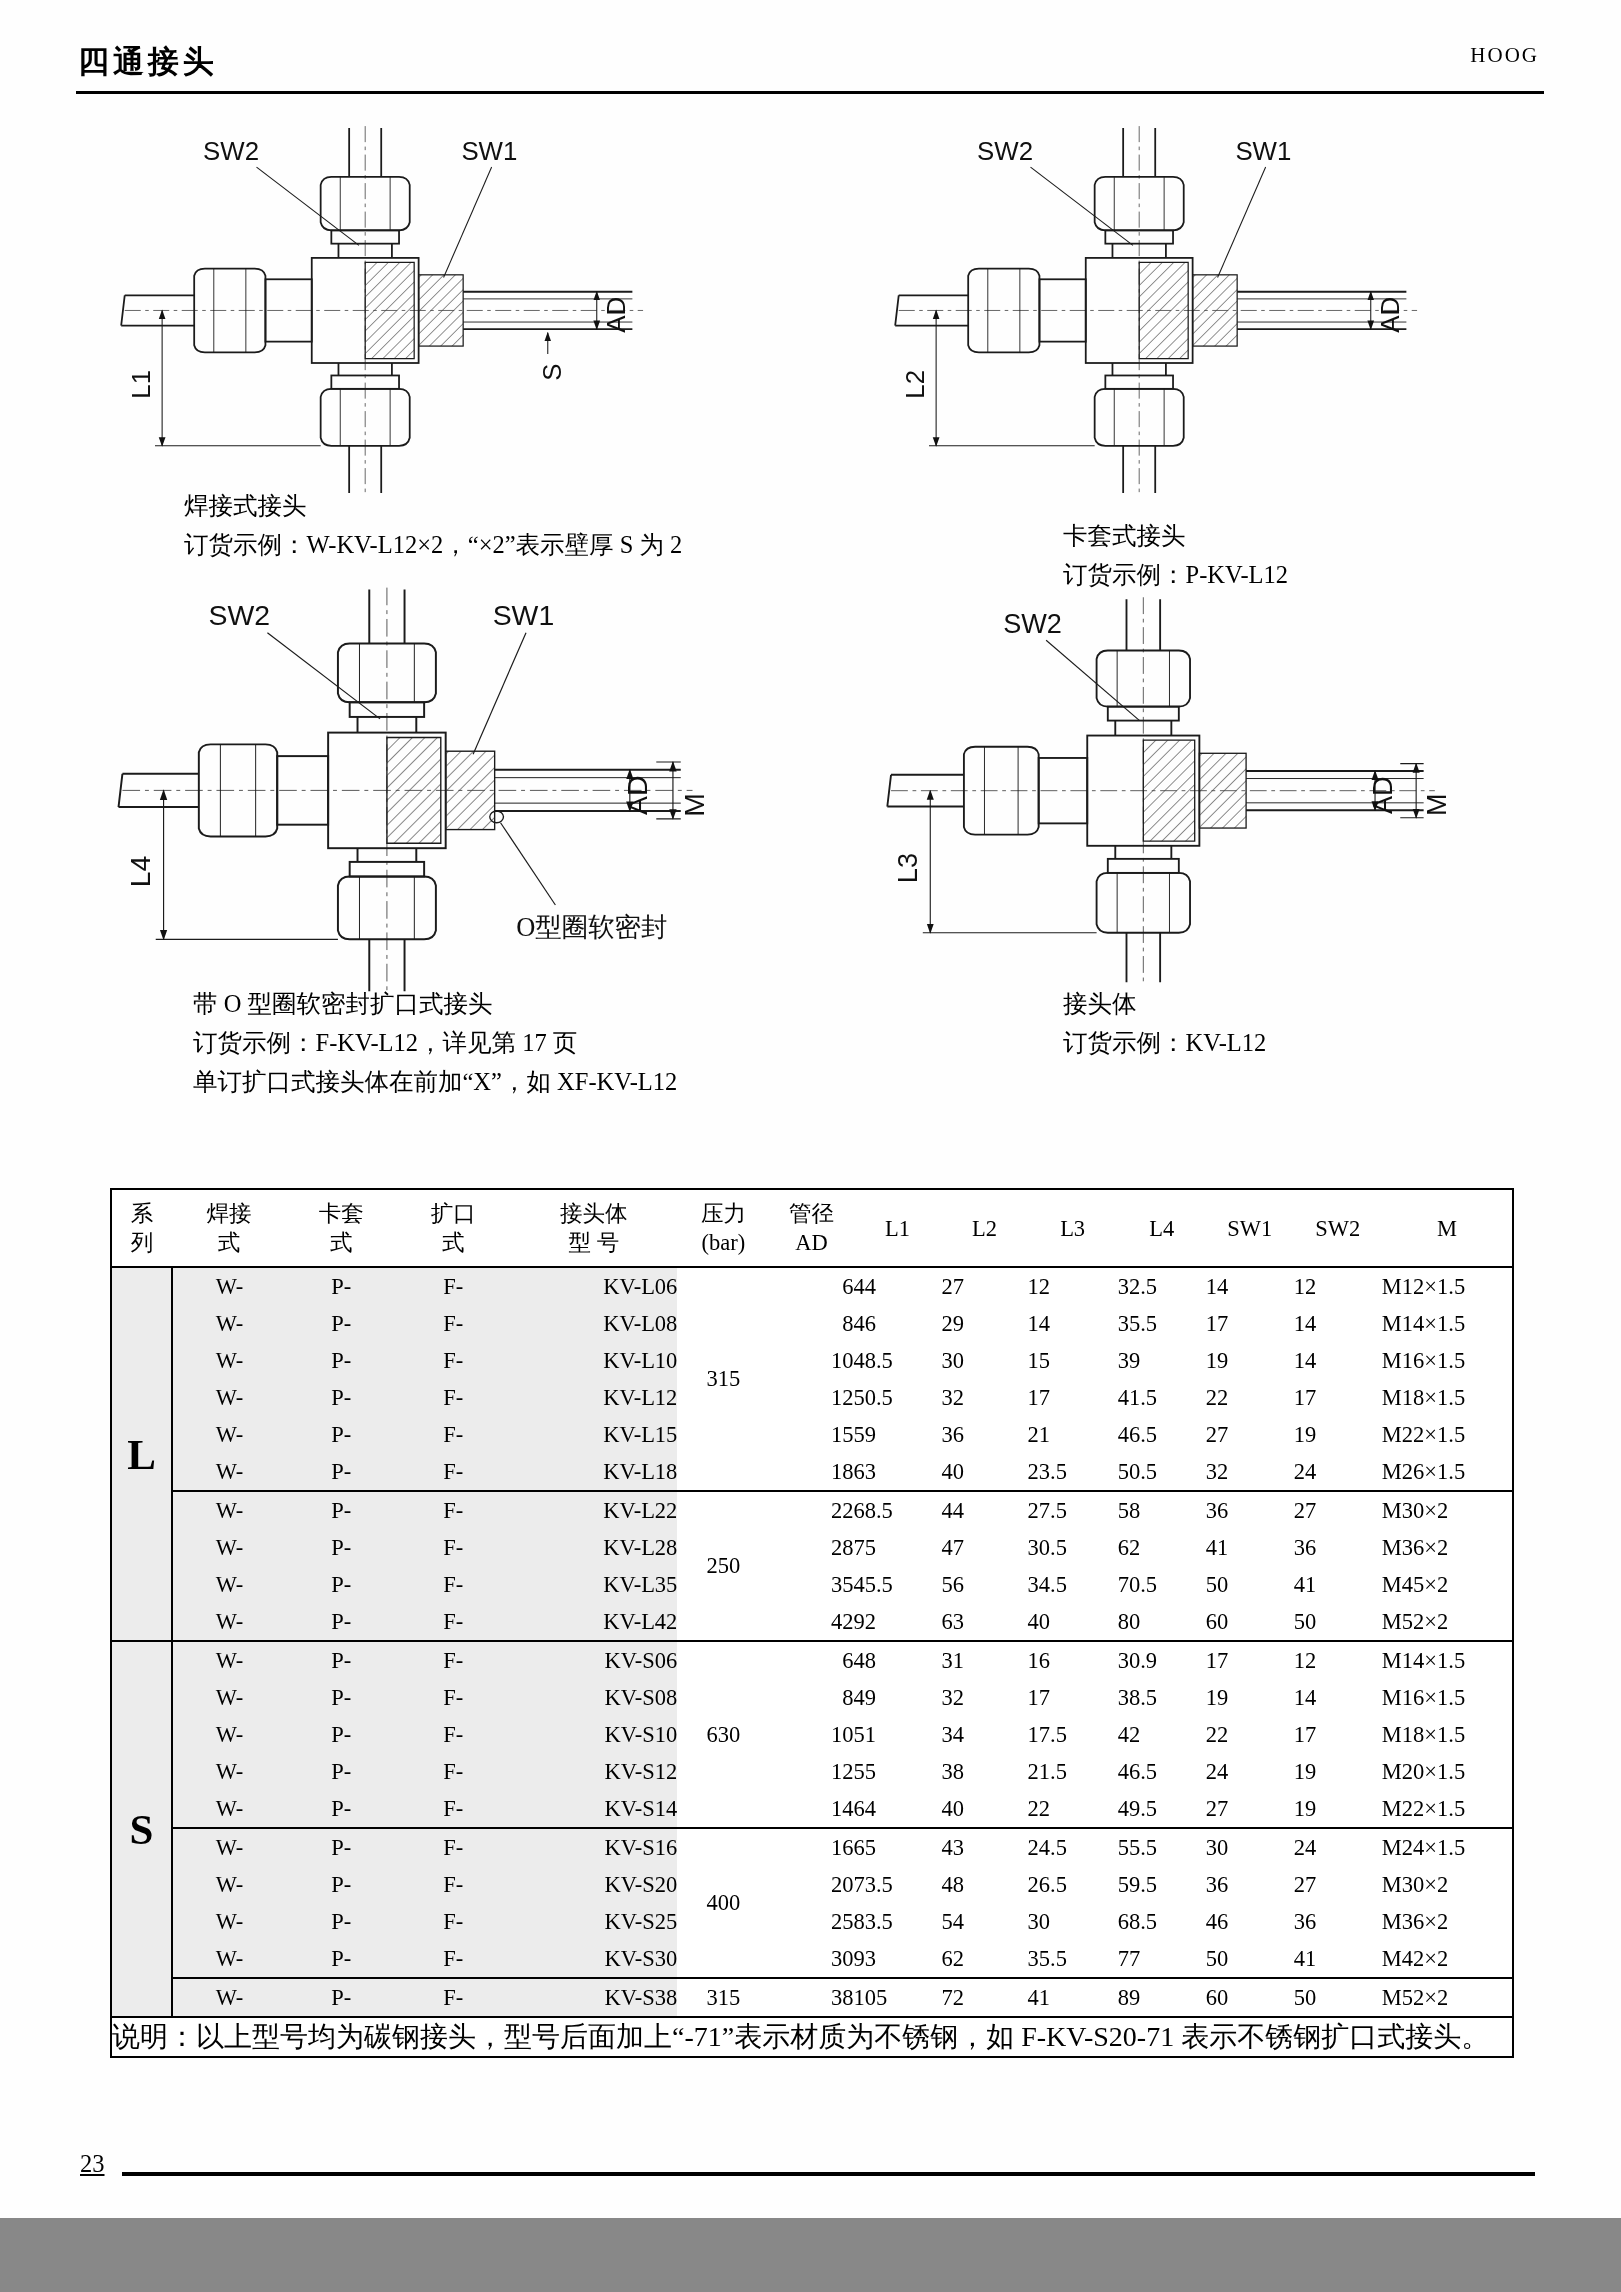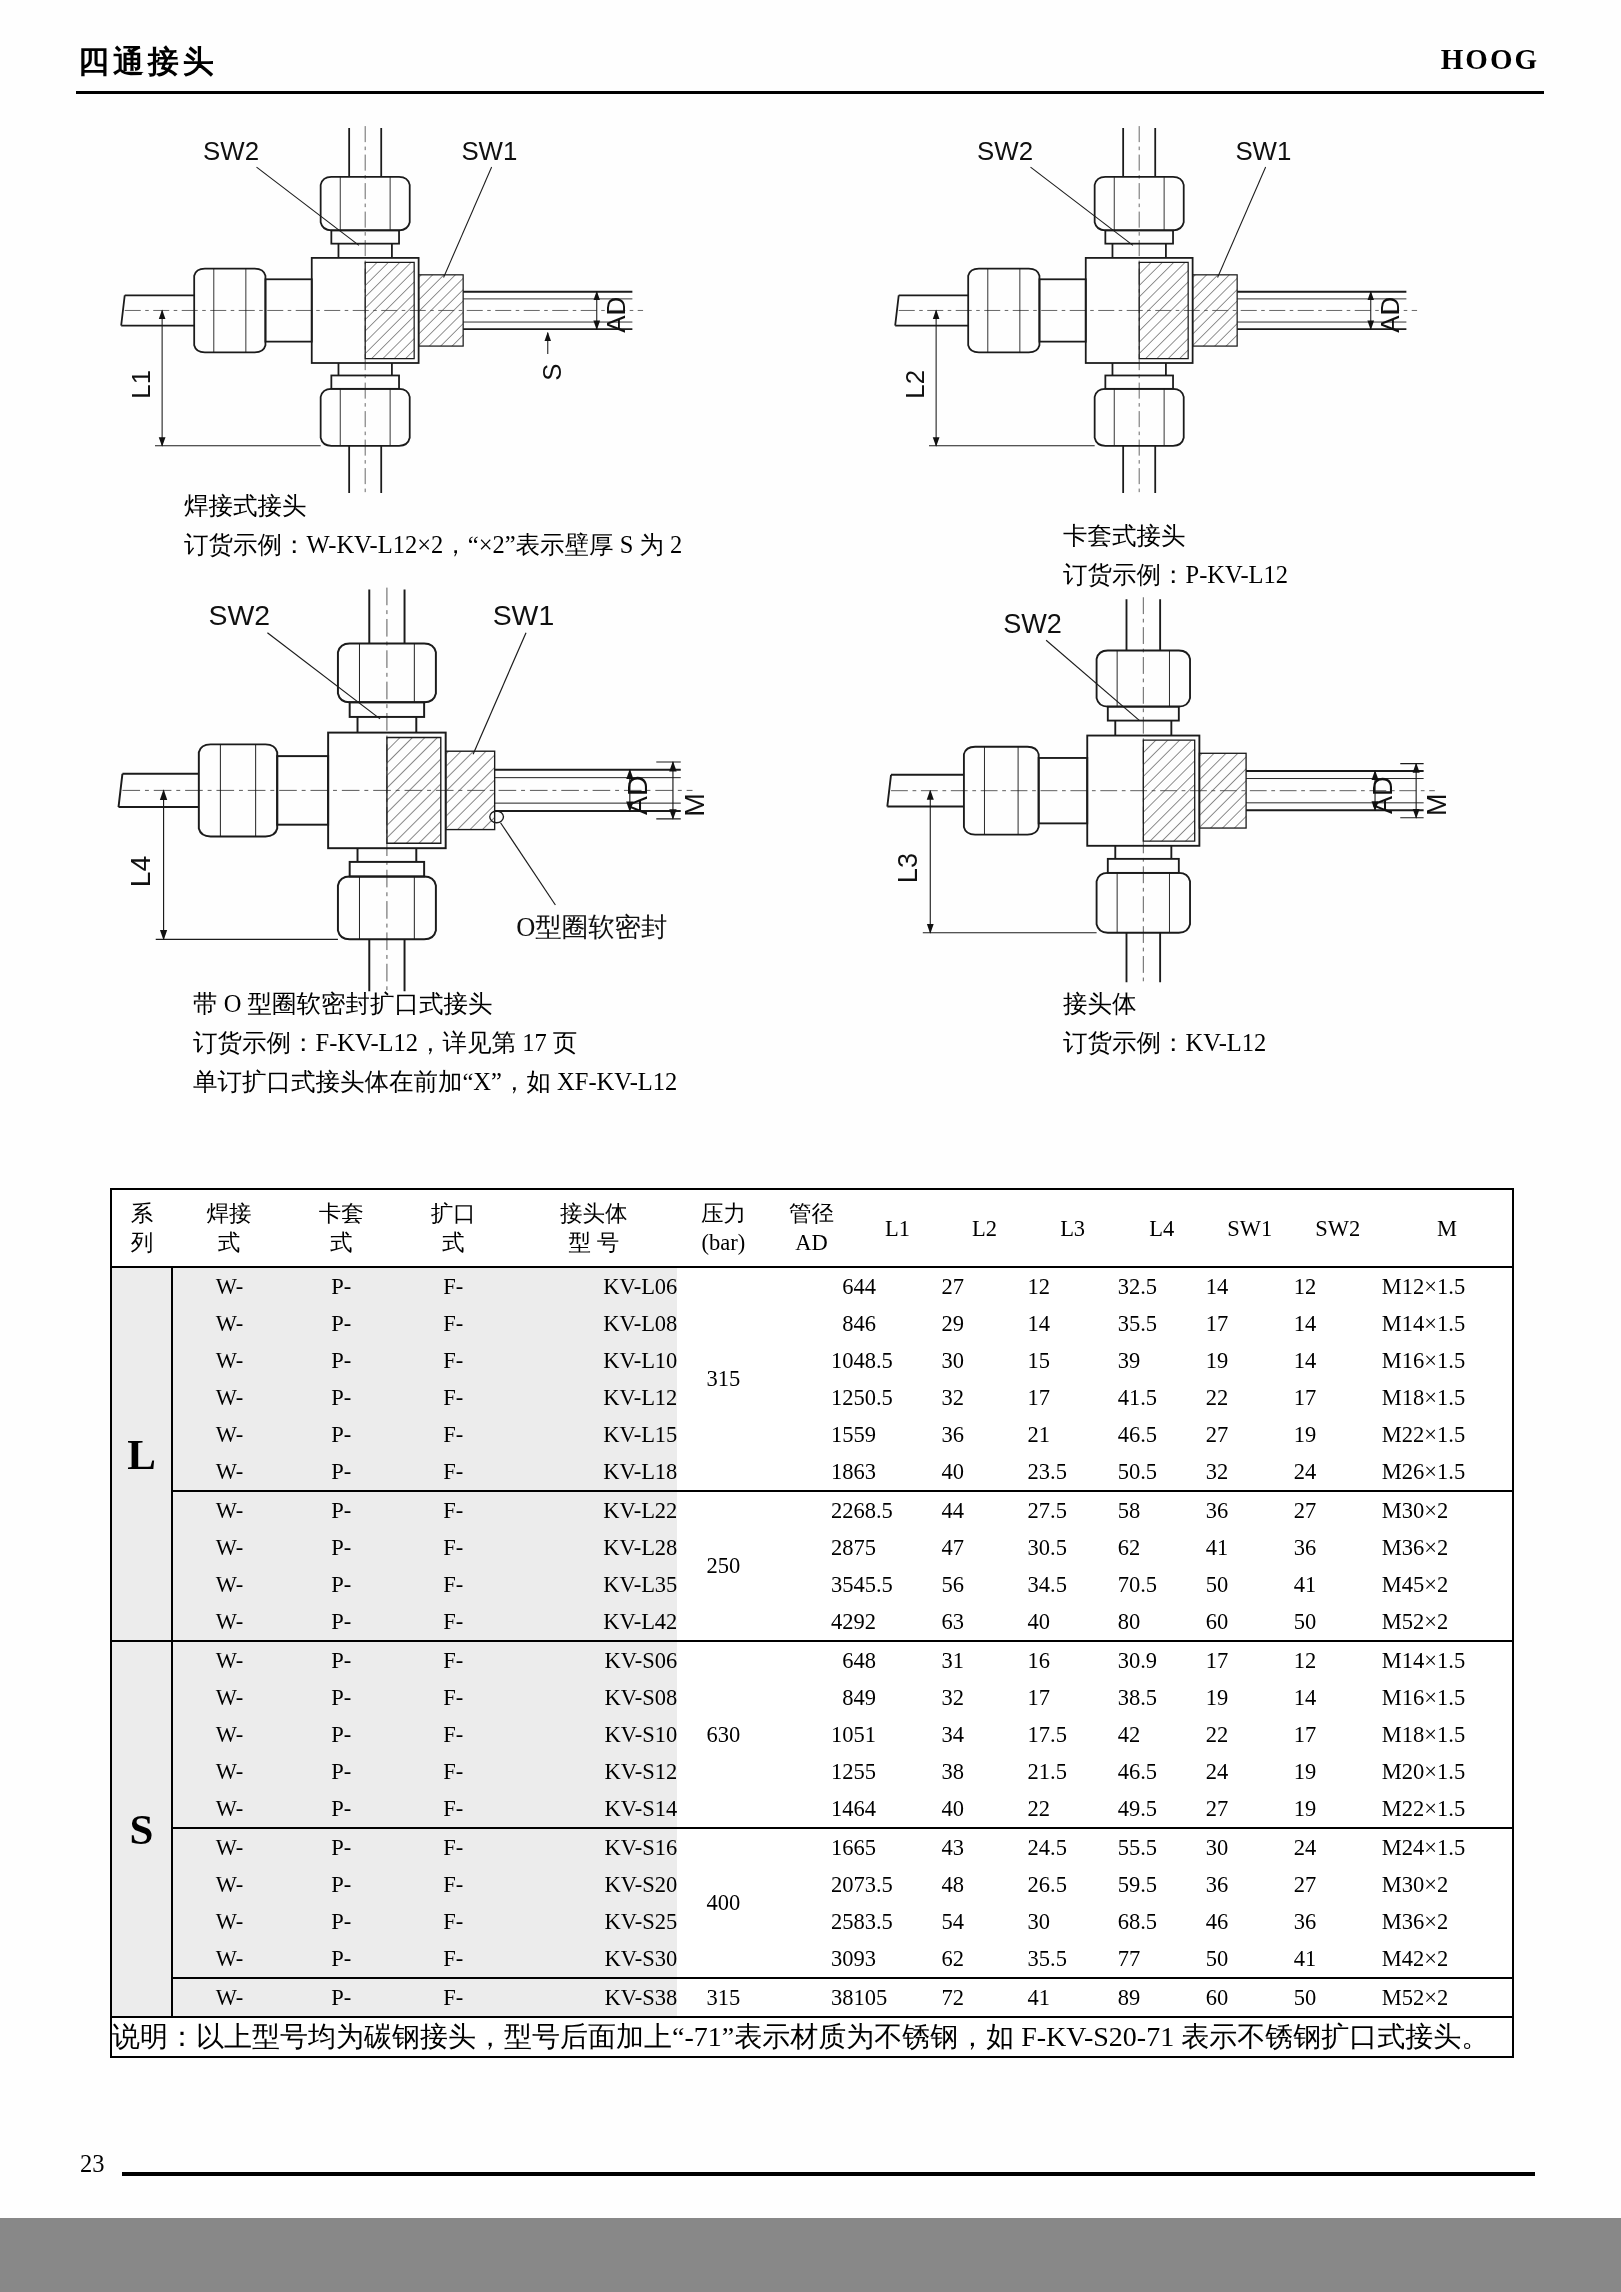--- a/index.html
+++ b/index.html
@@ -1,19 +1,19 @@
 <!DOCTYPE html>
 <html><head>
 <meta charset="utf-8">
 <style>
   html,body{margin:0;padding:0;background:#888;}
   .page{position:relative;width:1621px;height:2218px;background:#fefefe;margin:0 auto;
         font-family:"Liberation Serif","DejaVu Serif",serif;color:#000;overflow:hidden;}
   .hdr-title{position:absolute;left:78px;top:41px;font-size:31px;font-weight:bold;letter-spacing:3.9px;}
-  .hdr-brand{position:absolute;right:82px;top:43px;font-size:29px;font-weight:bold;letter-spacing:2px;}
+  .hdr-brand{position:absolute;right:82px;top:43px;font-size:21px;font-weight:normal;letter-spacing:2px;}
   .hdr-rule{position:absolute;left:76px;top:91px;width:1468px;height:2.9px;background:#000;}
 
   .diag{position:absolute;}
   .dt{font-size:29px;fill:#101010;font-family:"Liberation Sans","DejaVu Sans",sans-serif;}
   .dt2{font-size:27px;fill:#101010;}
 
   .cap{position:absolute;font-size:24.5px;line-height:39px;white-space:nowrap;}
 
   table.spec{position:absolute;left:110px;top:1188px;width:1404px;border-collapse:collapse;
              table-layout:fixed;font-size:22.5px;background:#fff;border:2.9px solid #000;}
@@ -24,21 +24,21 @@
   td.sr{font-size:43px;font-weight:bold;text-align:center;border-right:2px solid #000;background:#ececec;
         font-family:"Liberation Serif",serif;}
   td.cc{text-align:center;}
   td.cl{text-align:left;padding-left:15.7px;}
   td.cr{text-align:right;padding-right:29px;}
   td.model{text-align:right;padding-left:33px;}
   td.mcol{padding-left:9.8px;}
   tr.gsep td{border-top:2.9px solid #000;}
   tfoot td{border-top:2.9px solid #000;height:49px;font-size:28px;text-align:left;padding-left:11.8px;}
 
-  .pgnum{position:absolute;left:80px;top:2150px;font-size:24.5px;}
+  .pgnum{position:absolute;left:80px;top:2150px;font-size:24.5px;text-decoration:underline;}
   .f-rule{position:absolute;left:122px;top:2172px;width:1413px;height:3.9px;background:#000;}
 </style>
 </head>
 <body>
 
 <div class="page">
 
   <div class="hdr-title">四通接头</div>
   <div class="hdr-brand">HOOG</div>
   <div class="hdr-rule"></div>

